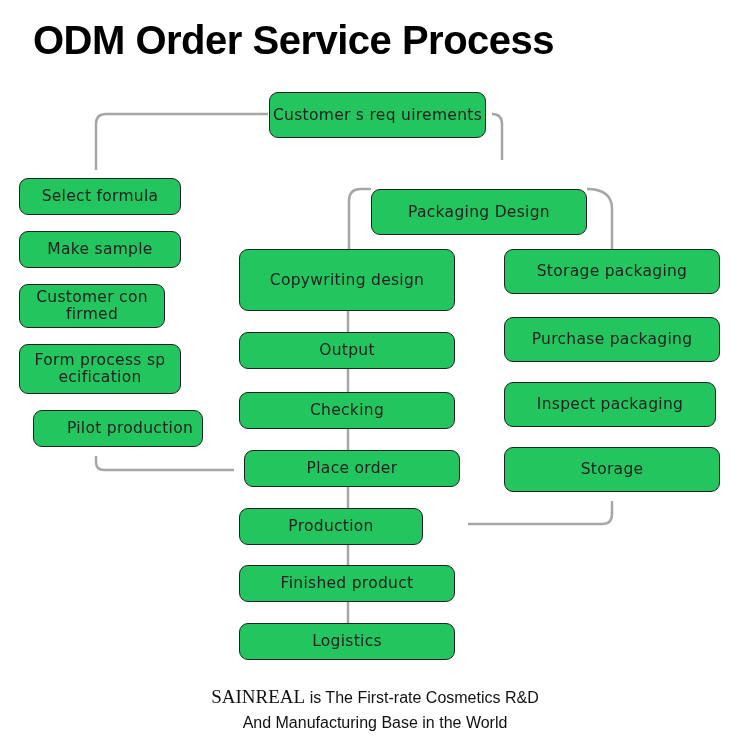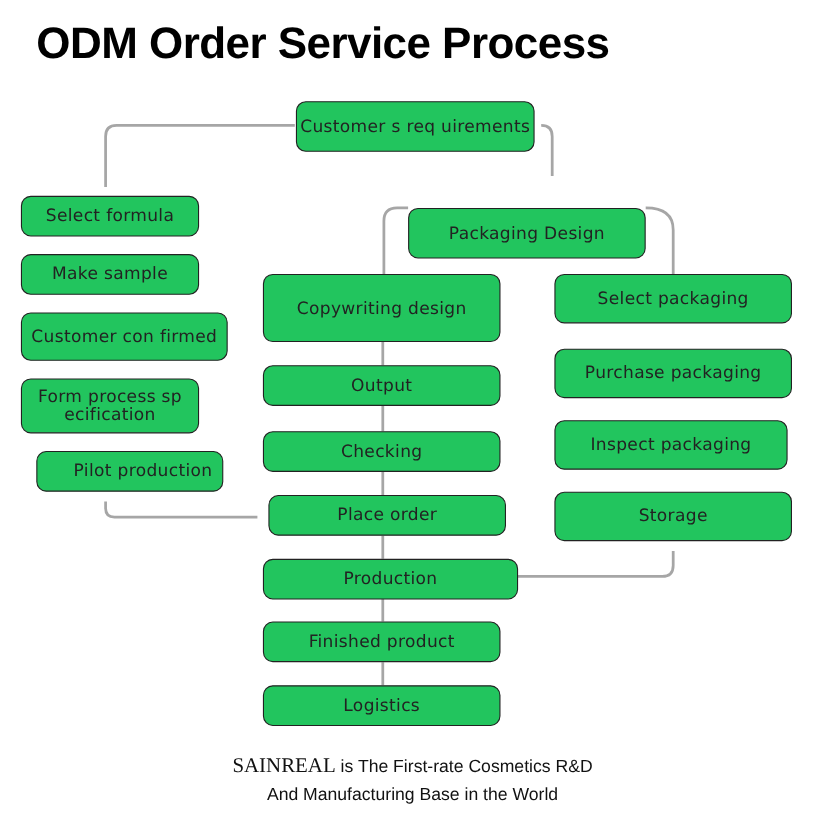--- a/index.html
+++ b/index.html
@@ -31,33 +31,33 @@
     <path d="M96 456 V462 Q96 470 104 470 H234"></path>
 
     <path d="M612 501 V514 Q612 524 602 524 H468"></path>
   </g>
 </svg>
 
 <div class="box" style="left:269px;top:92px;width:217px;height:46px;">Customer s req uirements</div>
 
 <div class="box" style="left:19px;top:178px;width:162px;height:37px;">Select formula</div>
 <div class="box" style="left:19px;top:231px;width:162px;height:37px;">Make sample</div>
-<div class="box" style="left:19px;top:284px;width:188px;height:44px;text-align:center;">Customer con firmed</div>
+<div class="box" style="left:19px;top:284px;width:146px;height:44px;text-align:center;">Customer con firmed</div>
 <div class="box" style="left:19px;top:344px;width:162px;height:50px;">Form process sp ecification</div>
 <div class="box" style="left:33px;top:410px;width:170px;height:37px;padding-left:24px;">Pilot production</div>
 
 <div class="box" style="left:371px;top:167px;width:216px;height:46px;margin-top:22px;">Packaging Design</div>
 
 <div class="box" style="left:239px;top:249px;width:216px;height:62px;">Copywriting design</div>
 <div class="box" style="left:239px;top:332px;width:216px;height:37px;">Output</div>
 <div class="box" style="left:239px;top:392px;width:216px;height:37px;">Checking</div>
 <div class="box" style="left:244px;top:450px;width:216px;height:37px;">Place order</div>
-<div class="box" style="left:239px;top:508px;width:232px;height:37px;">Production</div>
+<div class="box" style="left:239px;top:508px;width:184px;height:37px;">Production</div>
 <div class="box" style="left:239px;top:565px;width:216px;height:37px;">Finished product</div>
 <div class="box" style="left:239px;top:623px;width:216px;height:37px;">Logistics</div>
 
-<div class="box" style="left:504px;top:249px;width:216px;height:45px;">Select packaging</div>
+<div class="box" style="left:504px;top:249px;width:216px;height:45px;">Storage packaging</div>
 <div class="box" style="left:504px;top:317px;width:216px;height:45px;">Purchase packaging</div>
 <div class="box" style="left:504px;top:382px;width:212px;height:45px;">Inspect packaging</div>
 <div class="box" style="left:504px;top:447px;width:216px;height:45px;">Storage</div>
 
 <div class="footer" style="top:686px;"><span class="brand">SAINREAL</span><span> is The First-rate Cosmetics R&amp;D</span></div>
 <div class="footer" style="top:714px;">And Manufacturing Base in the World</div>
 
 </body></html>

